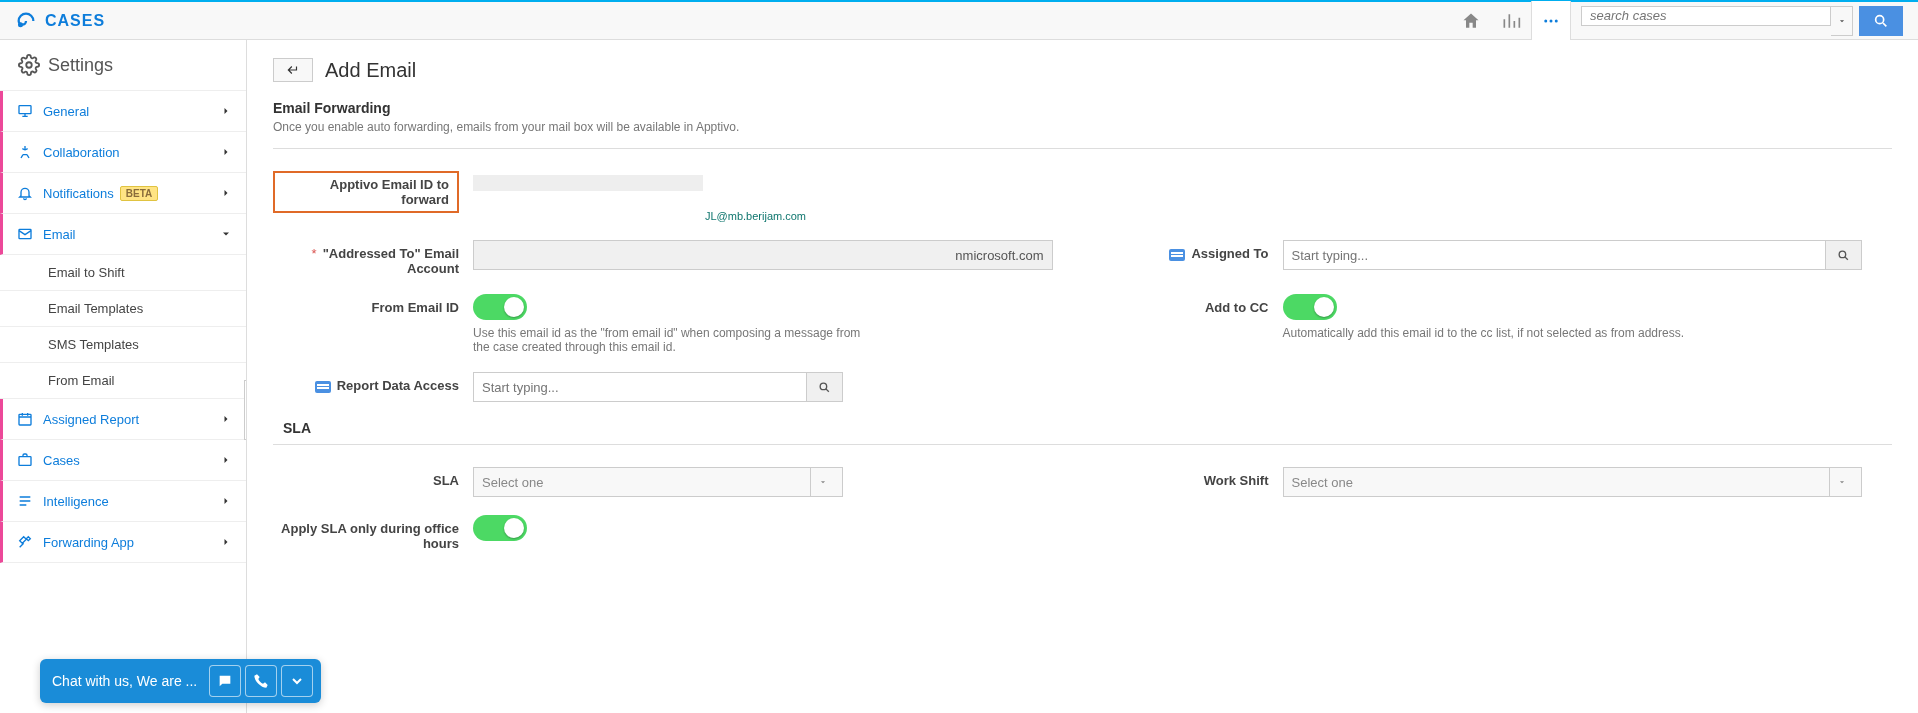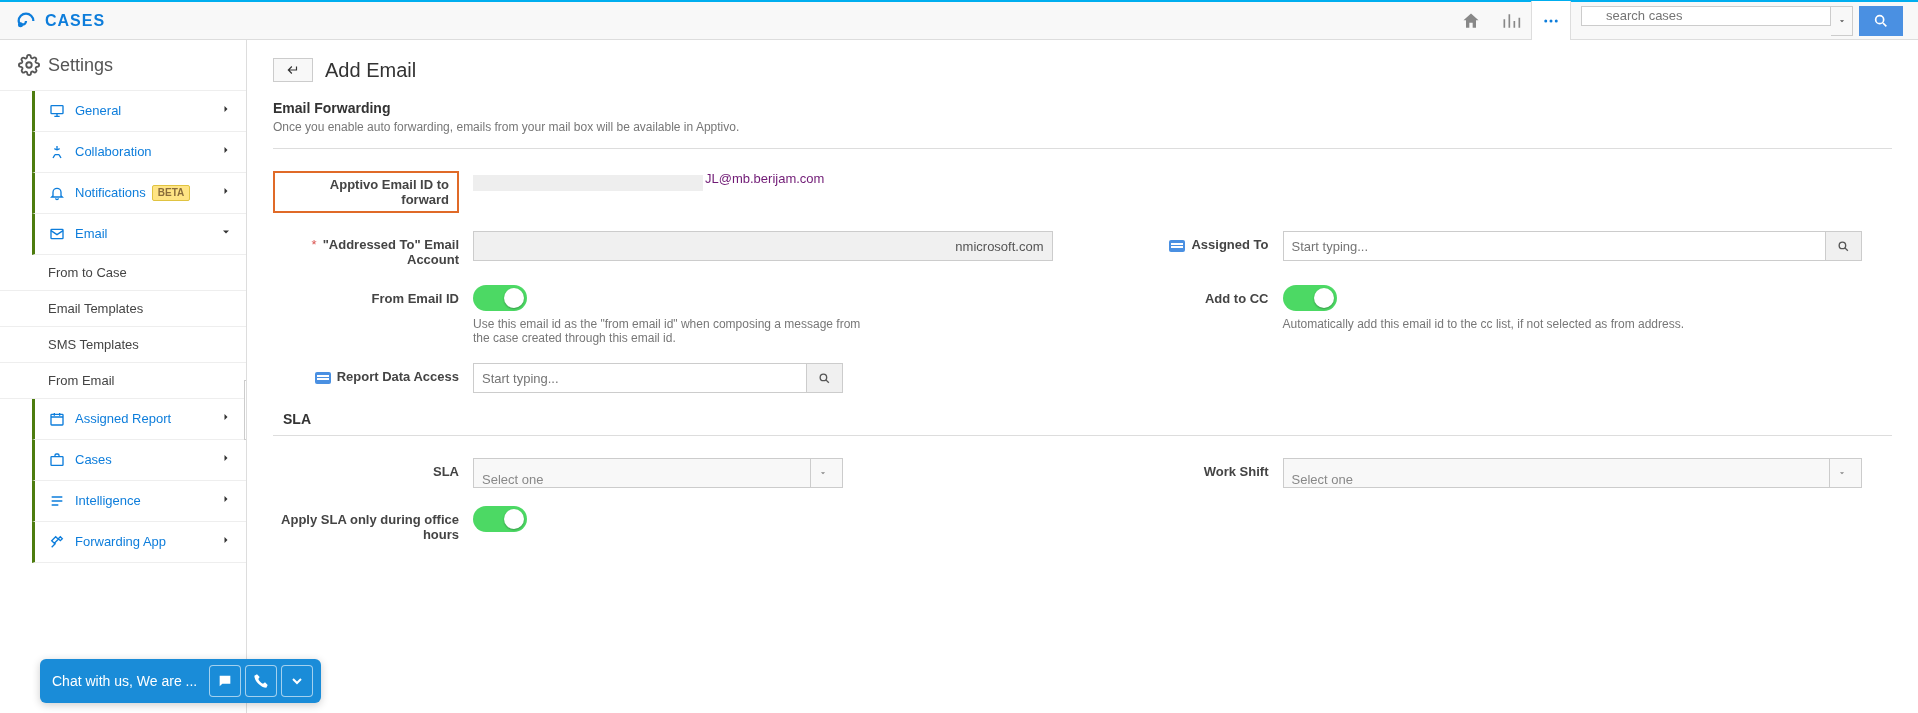--- a/index.html
+++ b/index.html
@@ -7,35 +7,35 @@
     
     
     .top-header { height: 40px; background: #f8f8f8; border-top: 2px solid #00aeef; border-bottom: 1px solid #ddd; display: flex; align-items: center; padding: 0 15px; }
     .logo-area { display: flex; align-items: center; flex: 1; }
     .logo-icon { width: 22px; height: 22px; color: #0d7ddb; margin-right: 8px; }
     .logo-text { color: #0d7ddb; font-size: 16px; font-weight: bold; letter-spacing: 1px; }
     .header-icons { display: flex; align-items: center; }
     .header-icon-btn { width: 40px; height: 40px; display: flex; align-items: center; justify-content: center; color: #888; cursor: pointer; }
     .header-icon-btn.active { color: #0d7ddb; background: #fff; border-left: 1px solid #ddd; border-right: 1px solid #ddd; }
     .search-container { display: flex; margin-left: 10px; }
-    .search-input { width: 250px; height: 20px; padding: 0 24px; border: 1px solid #ccc; font-size: 13px; color: #555; }
+    .search-input { width: 250px; height: 20px; padding: 0 8px; border: 1px solid #ccc; font-size: 13px; color: #555; font-style: italic; }
     .search-dropdown-btn { width: 22px; height: 30px; border: 1px solid #ccc; border-left: none; background: #f8f8f8; display:flex; align-items:center; justify-content:center; color:#555; }
     .search-submit-btn { width: 44px; height: 30px; margin-left: 6px; background: #4a90e2; border: none; color: #fff; display:flex; align-items:center; justify-content:center; }
     
     
     .main-layout { display: flex; height: calc(100vh - 40px); }
     
     
     .sidebar { width: 247px; background: #fff; border-right: 1px solid #ddd; overflow-y: auto; position: relative; }
     .sidebar-scroll { overflow-y:auto; height:100%; }
     .sidebar-scroll::-webkit-scrollbar { width:8px; }
     .sidebar-scroll::-webkit-scrollbar-thumb { background:#bbb; }
     .settings-header { display: flex; align-items: center; padding: 14px 18px; font-size: 18px; color: #555; border-bottom: 1px solid #eee; }
     .settings-header svg { margin-right: 8px; color:#555; }
-    .side-item { display: flex; padding: 12px 14px; border-bottom: 1px solid #eee; border-left: 3px solid #4d7c0f; color: #0d7ddb; cursor: pointer; position:relative;margin-left:32px; }
+    .side-item { display: flex; align-items: center; padding: 12px 14px; border-bottom: 1px solid #eee; border-left: 3px solid #ec4899; color: #0d7ddb; cursor: pointer; position:relative; }
     .side-item svg.side-icon { width:16px; height:16px; margin-right:10px; flex-shrink:0; }
     .side-item .chev { margin-left: auto; color:#333; }
     .side-sub { padding: 10px 14px 10px 48px; border-bottom: 1px solid #eee; color: #444; cursor:pointer; font-size:13px; }
     .beta-badge { background: #ffe484; border:1px solid #e0c341; color:#8a6d3b; font-size:10px; font-weight:bold; padding:1px 5px; margin-left:6px; border-radius:2px; }
     .collapse-handle { position: absolute; right: -12px; top: 340px; width:14px; height:60px; background:#fff; border:1px solid #ccc; display:flex; align-items:center; justify-content:center; z-index:5; }
     
     
     .content { flex: 1; background: #fff; padding: 18px 26px; overflow-y:auto; }
     .content-header { display: flex; align-items: center; margin-bottom: 18px; }
     .back-btn { padding: 4px 10px; border: 1px solid #ccc; background: #f8f8f8; margin-right: 12px; display:flex; align-items:center; }
@@ -44,26 +44,26 @@
     .section-title { font-size: 14px; font-weight: bold; color: #333; margin-bottom: 4px; }
     .section-desc { font-size: 12px; color: #777; margin-bottom: 14px; }
     .hr { border: none; border-top: 1px solid #ddd; margin-bottom: 22px; }
     
     .form-row { display: flex; margin-bottom: 18px; }
     .form-col { flex: 1; display: flex; padding-right: 30px; }
     .form-label { width: 200px; text-align: right; padding-right: 14px; font-size: 13px; font-weight: bold; color: #444; padding-top: 6px; }
     .form-label.highlighted { border: 2px solid #e06a28; padding: 4px 8px; margin-left:auto; width:auto; display:inline-block; }
     .form-label .req { color: #d9534f; margin-right: 6px; font-weight:normal; }
     .form-control-wrap { flex: 1; min-width:0; }
-    .form-static { font-size: 13px; color: #701a75; padding-top:6px; word-break:break-all; }
+    .form-static { font-size: 11px; color: #0f766e; padding-top:6px; word-break:break-all;margin-top:39px; }
     .input-redacted { height:30px; background: linear-gradient(#f0f0f0,#f0f0f0); border:1px solid #ccc; width:100%; padding:0 8px; font-size:13px; display:flex; align-items:center; justify-content:flex-end; color:#555; }
     .input-group { display:flex; width:100%;align-items:flex-end; }
     .input-text { height:30px; border:1px solid #ccc; padding:0 8px; flex:1; font-size:13px; }
     .input-btn { width:36px; height:30px; border:1px solid #ccc; border-left:none; background:#f0f0f0; display:flex; align-items:center; justify-content:center; }
-    .select-box { height:30px; border:1px solid #ccc; background:#f8f8f8; display:flex; align-items:flex-end; padding:0 8px; color:#888; font-size:13px; }
+    .select-box { height:30px; border:1px solid #ccc; background:#f8f8f8; display:flex; align-items:center; padding:0 8px; color:#888; font-size:13px; }
     .select-caret { width:24px; border-left:1px solid #ccc; height:100%; display:flex; align-items:center; justify-content:center; margin-left:auto; }
     .icon-label { width:16px; height:12px; background:#4a90e2; margin-right:6px; display:inline-block; vertical-align:middle; border-radius:2px; position:relative; }
     .icon-label::after { content:''; position:absolute; left:2px; right:2px; top:3px; height:2px; background:#fff; box-shadow: 0 3px 0 #fff; }
     
     .toggle { width:54px; height:26px; border-radius:13px; background:#4cd964; position:relative; cursor:pointer; }
     .toggle::after { content:''; position:absolute; right:3px; top:3px; width:20px; height:20px; border-radius:50%; background:#fff; box-shadow:0 1px 2px rgba(0,0,0,.3); }
     .toggle-desc { font-size:12px; color:#777; margin-top:6px; max-width: 400px; }
     
     .section2 { margin-top: 10px; }
     .section2-title { font-size:14px; font-weight:bold; margin-bottom:8px; padding-left:10px; }
@@ -166,21 +166,21 @@
     <div class="side-item">
       <svg class="side-icon" viewBox="0 0 24 24" fill="none" stroke="currentColor" stroke-width="2">
             <rect x="3" y="5" width="18" height="14" rx="1"></rect>
             <path d="M3 7l9 6 9-6"></path>
           </svg>
       <span>Email</span>
       <svg class="chev" width="12" height="12" viewBox="0 0 24 24" fill="currentColor">
             <path d="M6 9l6 6 6-6z"></path>
           </svg>
     </div>
-    <div class="side-sub">From to Case</div>
+    <div class="side-sub">Email to Shift</div>
     <div class="side-sub">Email Templates</div>
     <div class="side-sub">SMS Templates</div>
     <div class="side-sub">From Email</div>
 
     <div class="side-item">
       <svg class="side-icon" viewBox="0 0 24 24" fill="none" stroke="currentColor" stroke-width="2">
             <rect x="3" y="5" width="18" height="16" rx="1"></rect>
             <path d="M3 9h18M8 3v4M16 3v4"></path>
           </svg>
       <span>Assigned Report</span>

